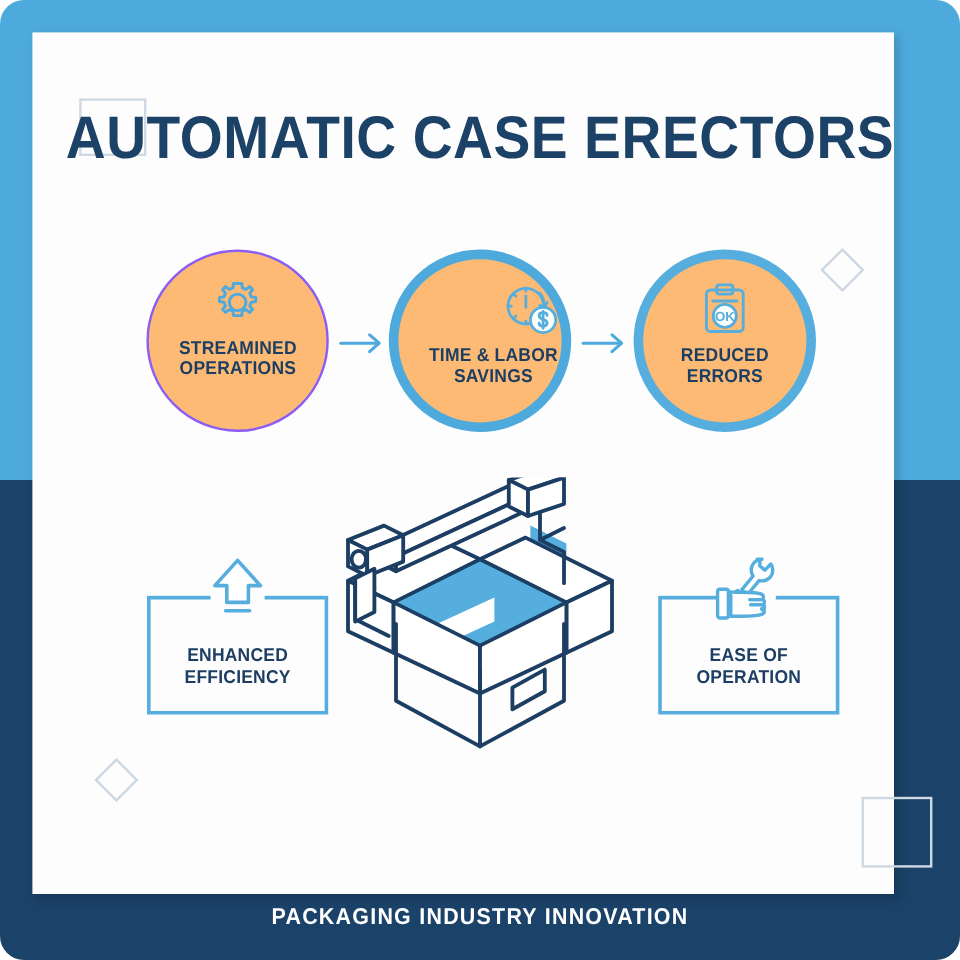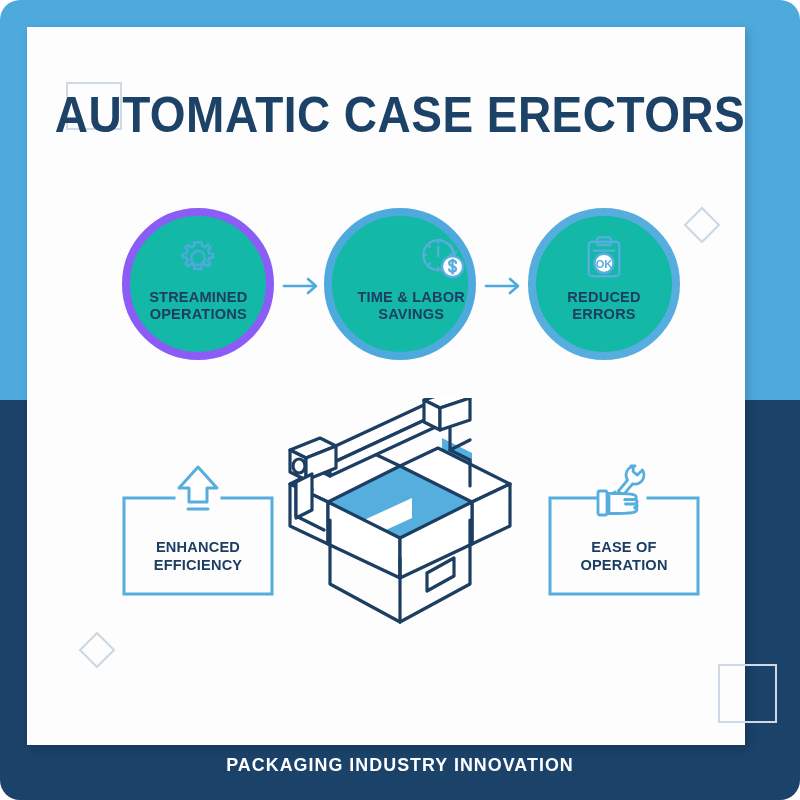--- a/index.html
+++ b/index.html
@@ -81,27 +81,27 @@
   .circles {
     position: absolute;
     left: 110px; top: 208px;
     width: 580px; height: 156px;
   }
   .circle {
     position: absolute;
     width: 152px; height: 152px;
     border-radius: 50%;
     box-sizing: border-box;
-    background: #14b8a6;
+    background: #fdba74;
     display: flex;
     flex-direction: column;
     align-items: center;
     justify-content: flex-start;
   }
-  .circle.c0 { left: 12px;  border: 8px solid #8b5cf6; }
+  .circle.c0 { left: 12px;  border: 2px solid #8b5cf6; }
   .circle.c1 { left: 214px; border: 8px solid #4eaadd; align-items: flex-end; }
   .circle.c2 { left: 418px; border: 8px solid #55aedd; }
 
   .circle .icon-wrap {
     margin-top: 18px;
     height: 48px;
     display: flex;
     align-items: center;
     justify-content: center;
   }

